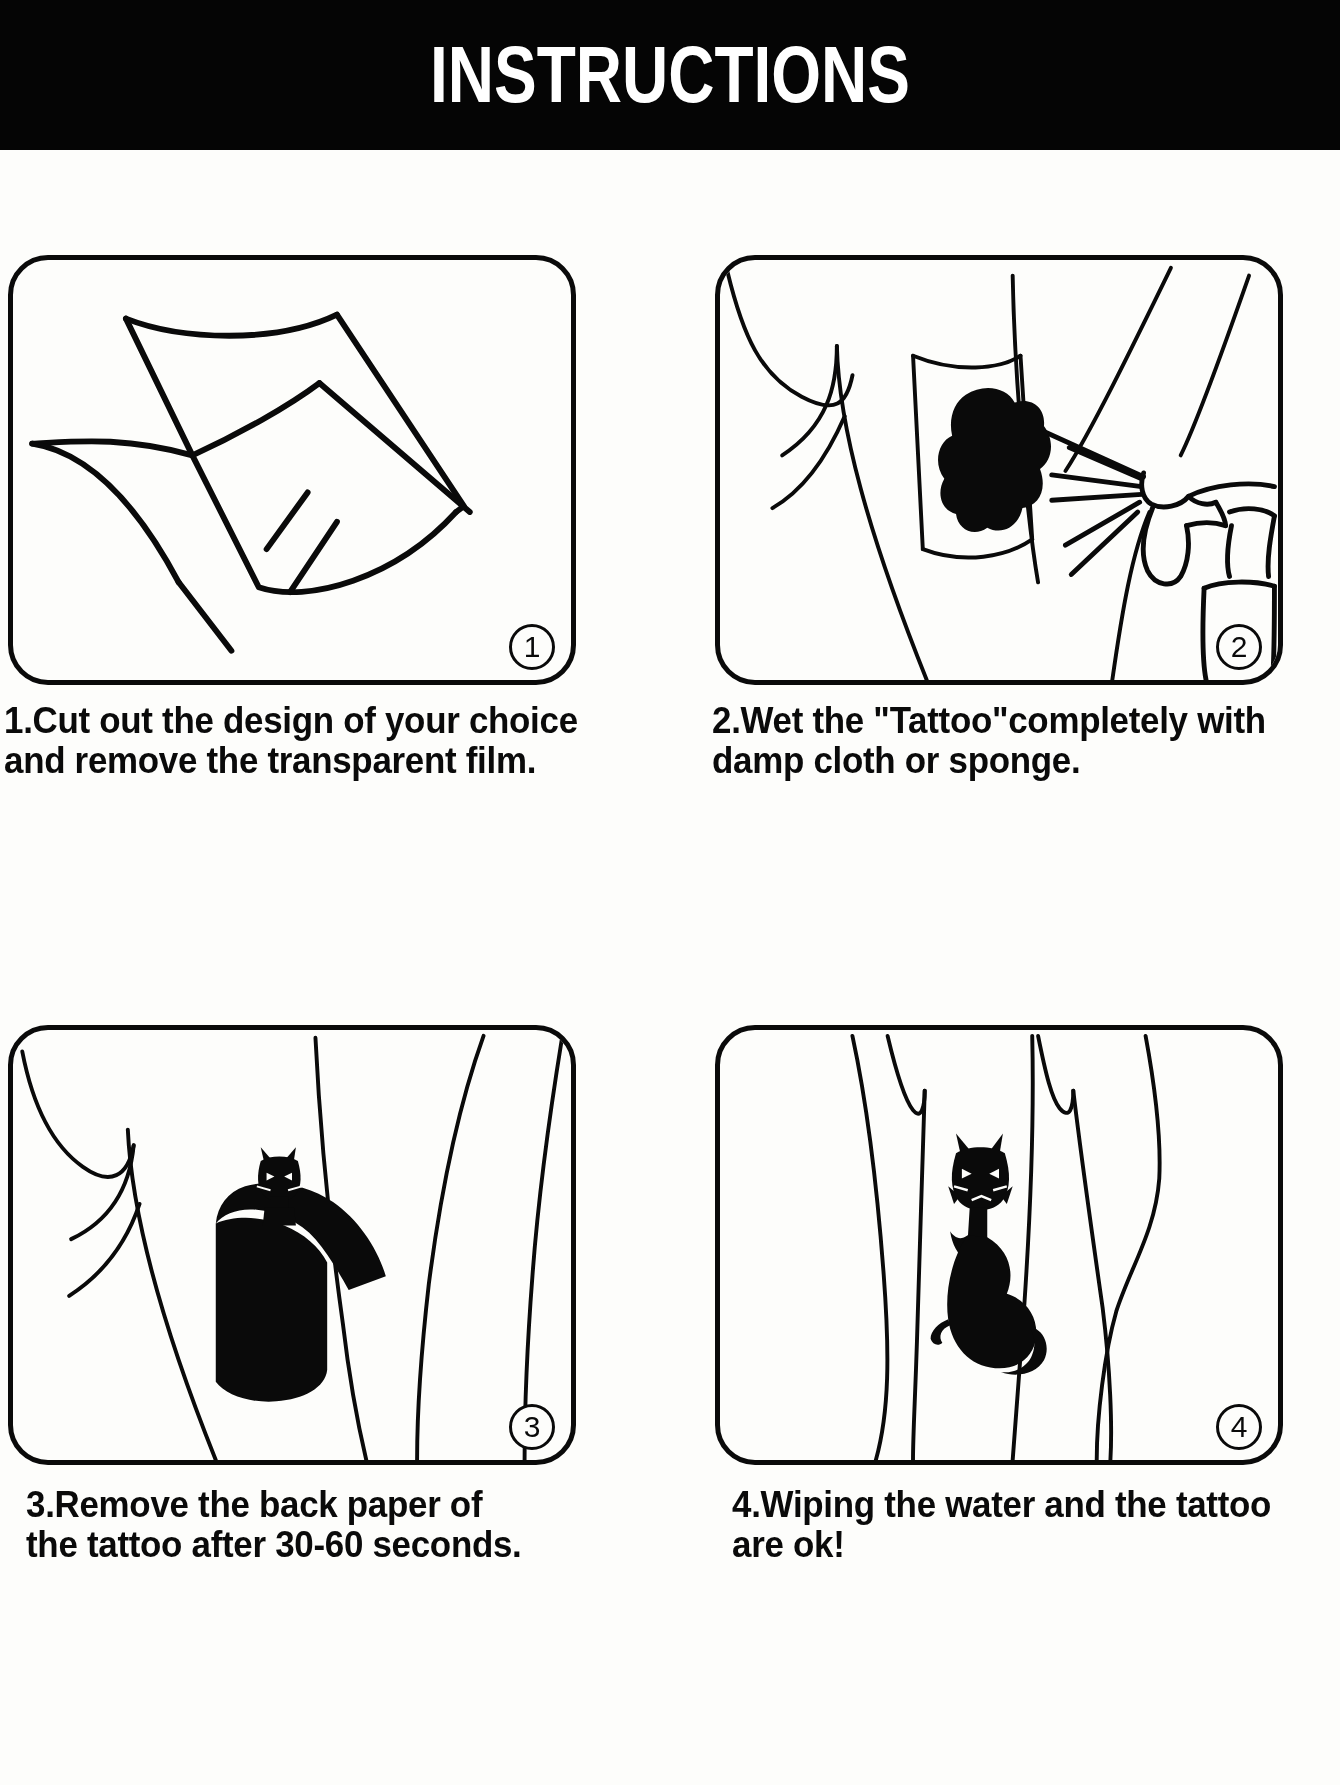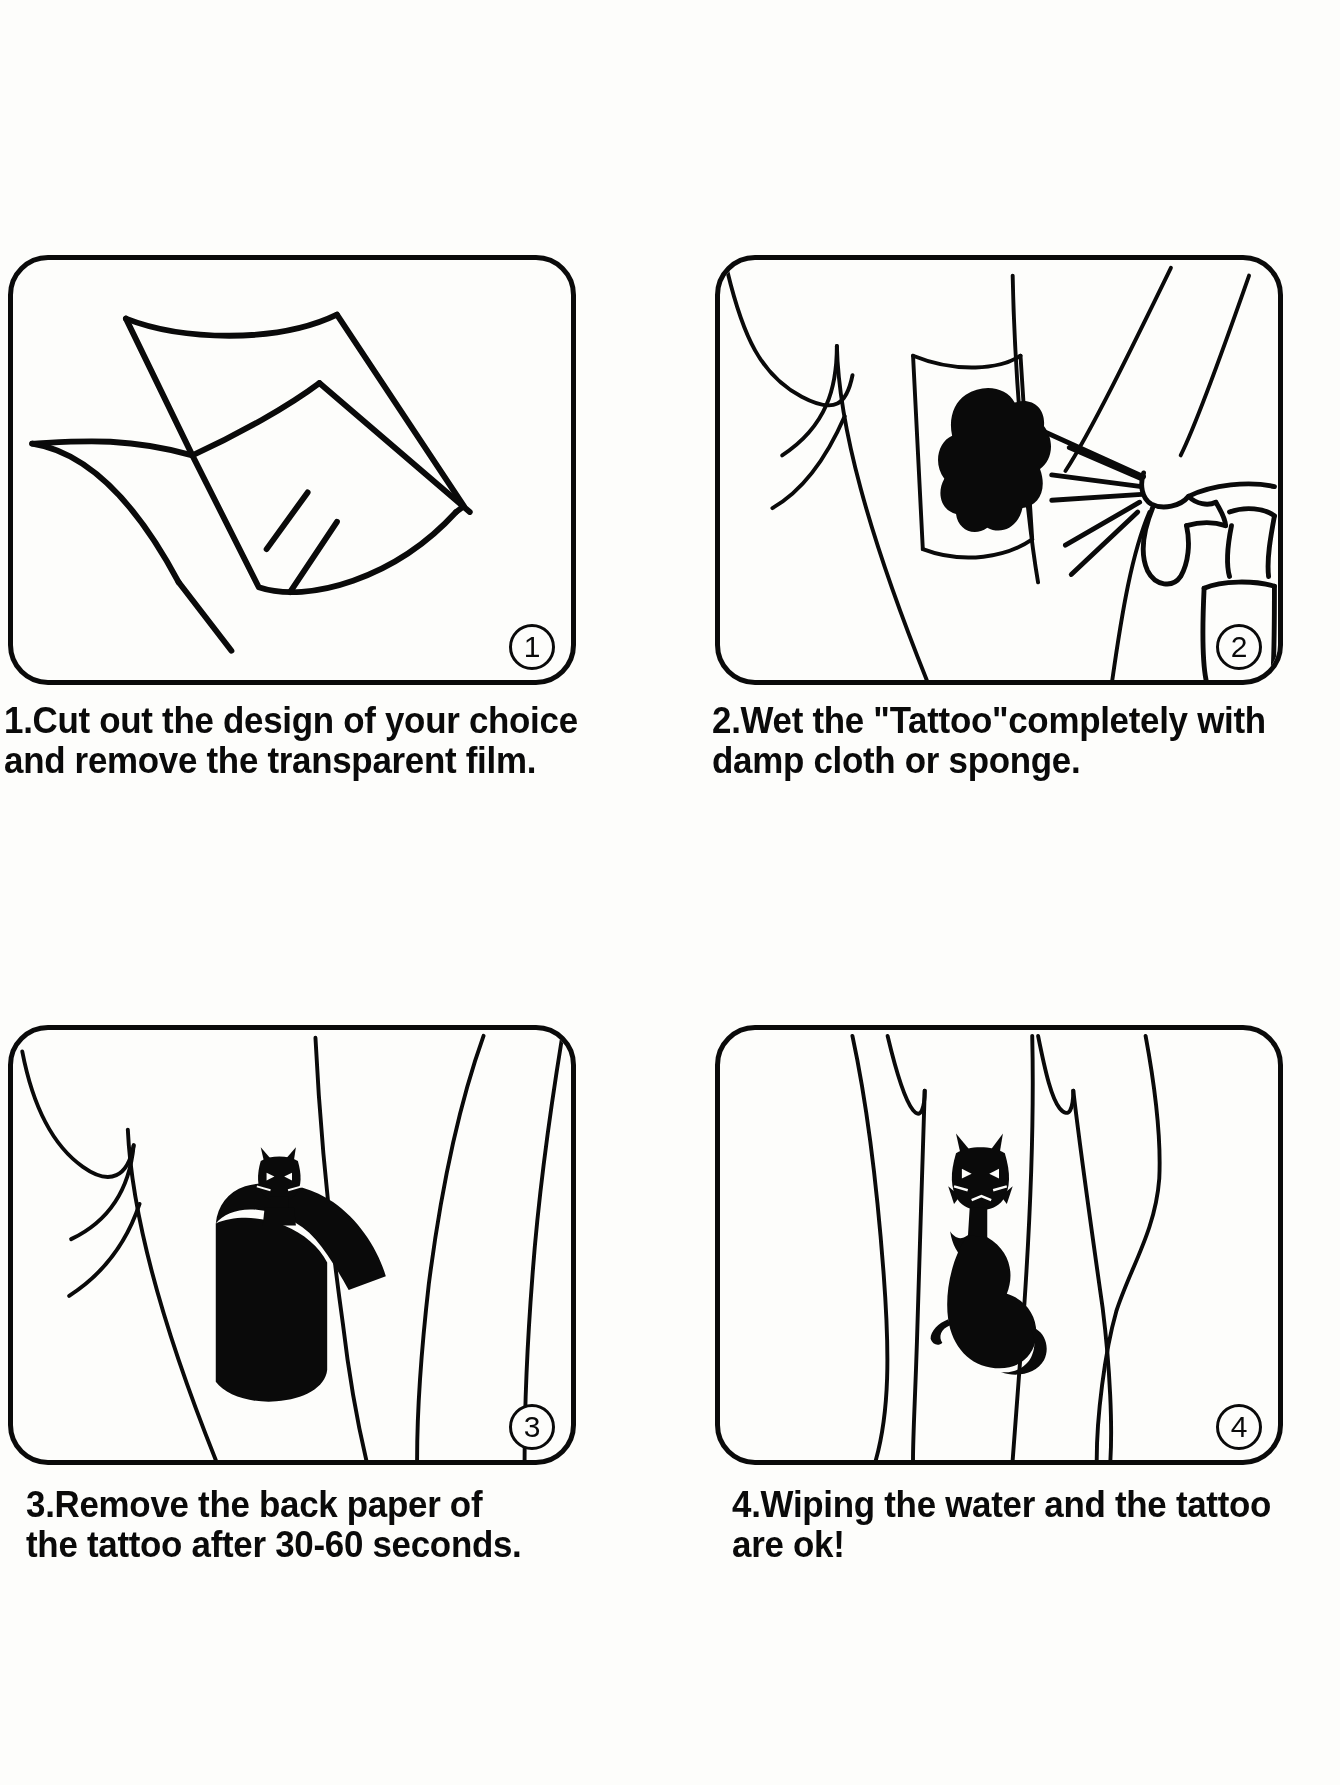--- a/index.html
+++ b/index.html
@@ -124,20 +124,23 @@
   }
   .step-cell.row2.right .caption {
     margin-left: 62px;
   }
 </style>
 </head>
 <body>
 
 <div id="page">
 
+  <div class="header-bar">
+    <div class="header-title">INSTRUCTIONS</div>
+  </div>
 
   <div class="steps-grid">
 
     <div class="step-cell left row1">
       <div class="panel">
         <svg class="panel-svg" viewBox="0 0 568 430" xmlns="http://www.w3.org/2000/svg">
           <g fill="none" stroke="#0a0a0a" stroke-width="6" stroke-linecap="round" stroke-linejoin="round">
 
             <path d="M 114 60 C 170 82 268 86 330 56"></path>
             <path d="M 330 56 L 460 252 L 452 258"></path>

